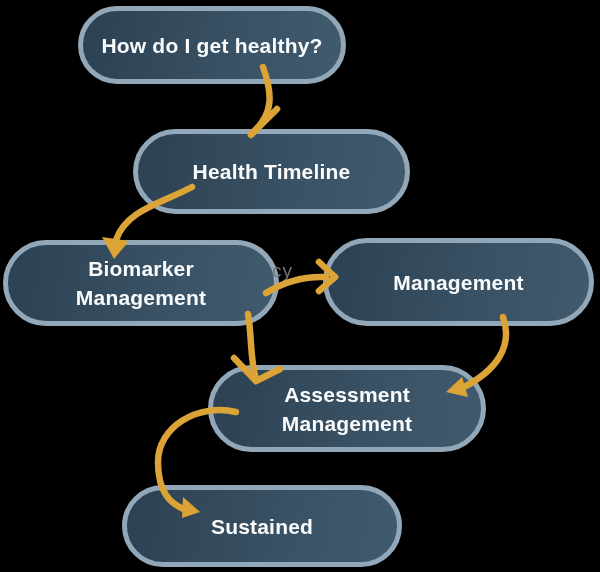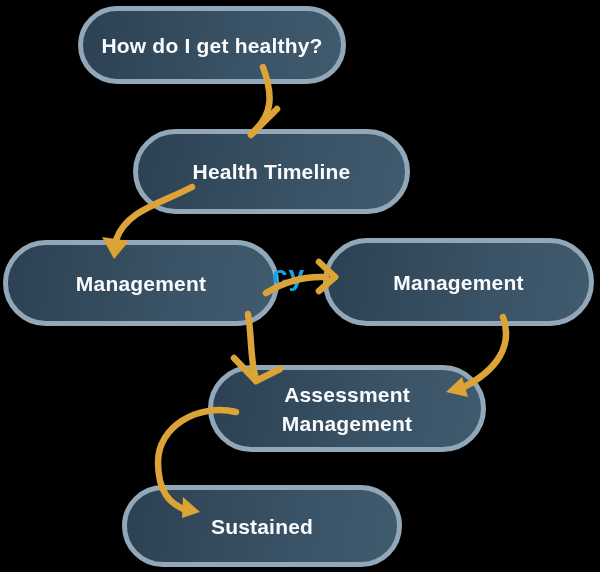--- a/index.html
+++ b/index.html
@@ -27,23 +27,23 @@
     color:#fafbfc;
     font-size:21px;
     font-weight:700;
     line-height:29px;
     letter-spacing:0.2px;
     white-space:nowrap;
   }
   .artifact{
     position:absolute;
     left:272px;top:260px;
-    color:#0ea5e9;
-    font-size:28px;
-    font-weight:700;
+    color:#737373;
+    font-size:19px;
+    font-weight:400;
     letter-spacing:1px;
   }
   svg.arrows{
     position:absolute;
     left:0;top:0;
     pointer-events:none;
   }
   svg.arrows path.stroke{
     fill:none;
     stroke:#dca436;
@@ -63,20 +63,21 @@
 
   <div class="node" style="left:133px;top:129px;width:277px;height:85px;">
     <span class="node-line">Health Timeline</span>
   </div>
 
   <div class="node" style="left:78px;top:6px;width:268px;height:78px;">
     <span class="node-line">How do I get healthy?</span>
   </div>
 
   <div class="node" style="left:3px;top:240px;width:276px;height:86px;">
+    <span class="node-line">Biomarker</span>
     <span class="node-line">Management</span>
   </div>
 
   <div class="node" style="left:323px;top:238px;width:271px;height:88px;">
     <span class="node-line">Management</span>
   </div>
 
   <div class="node" style="left:208px;top:365px;width:278px;height:87px;">
     <span class="node-line">Assessment</span>
     <span class="node-line">Management</span>

